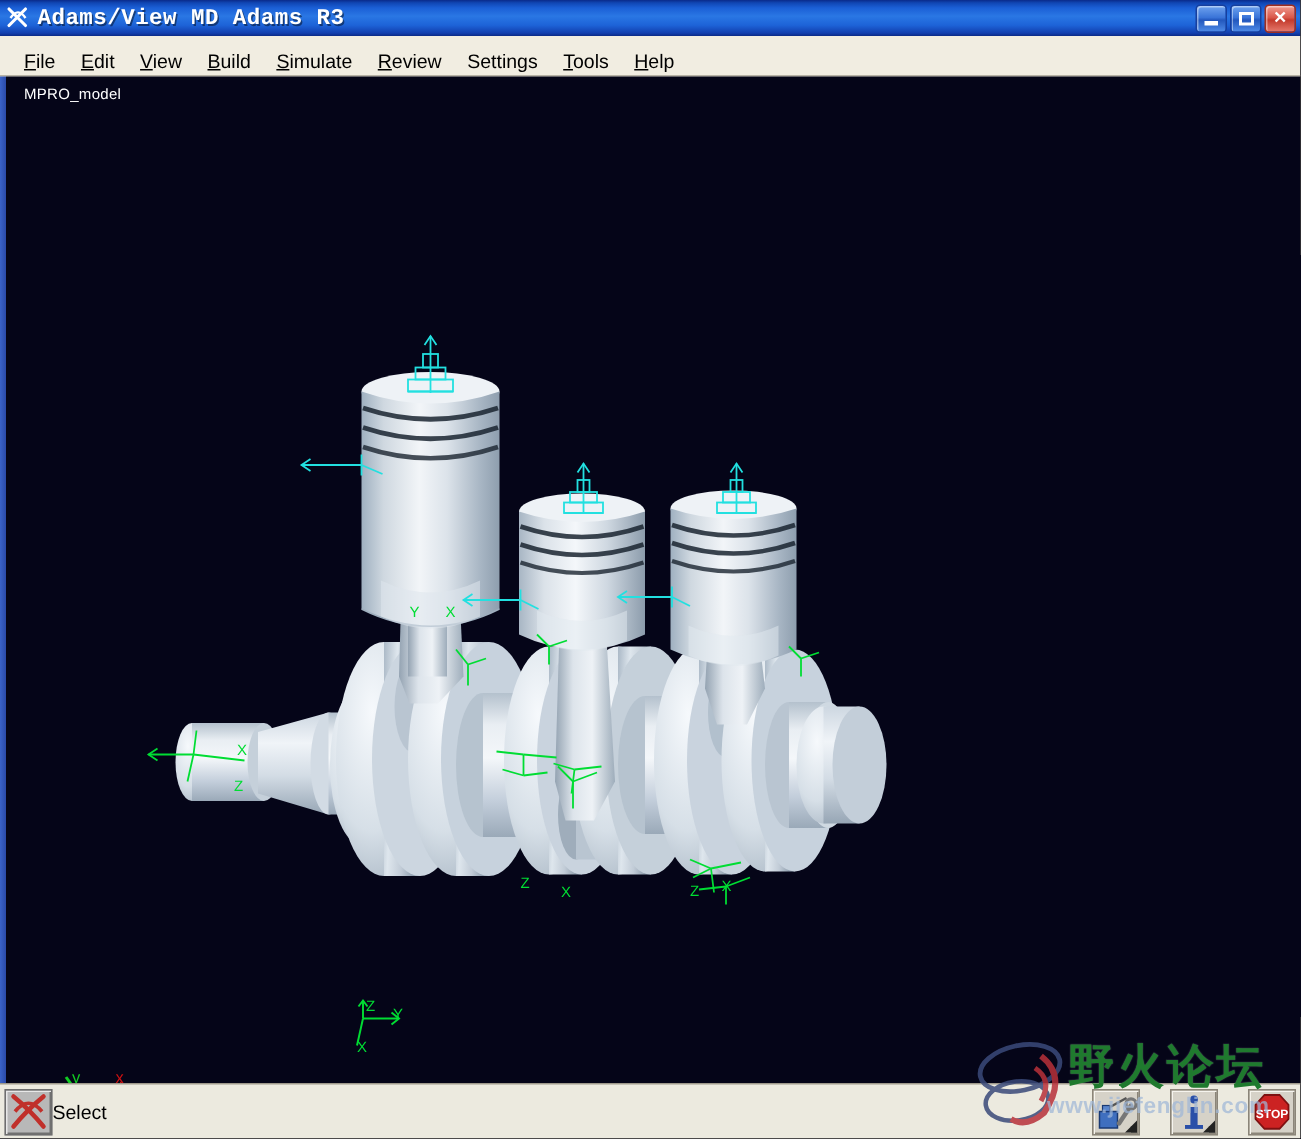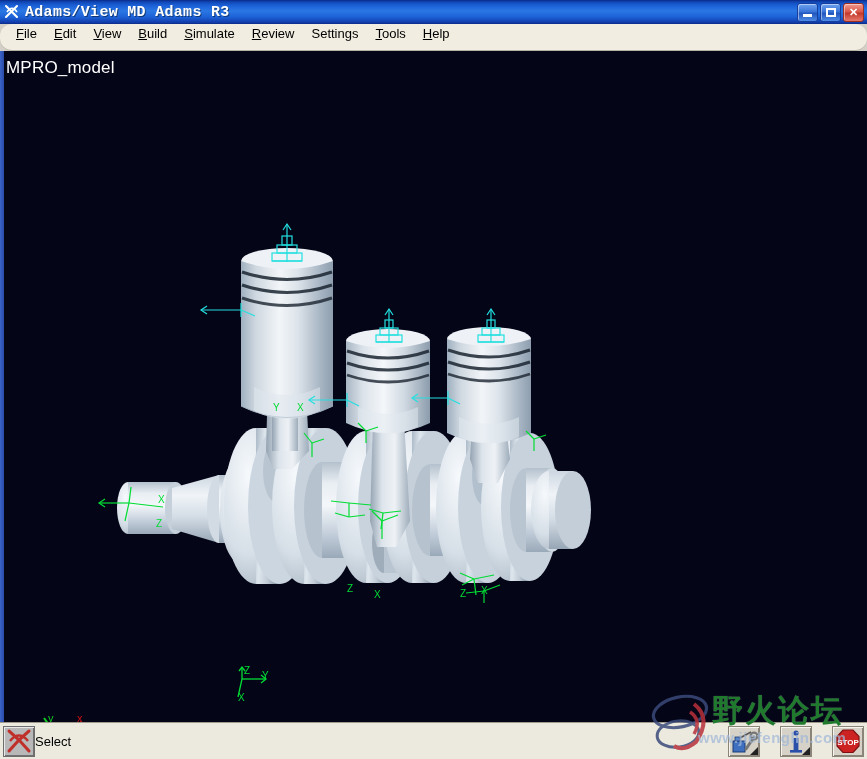--- a/index.html
+++ b/index.html
@@ -91,23 +91,22 @@
 
   
   .menubar {
     position: absolute;
     left: 0; top: 24px;
     width: 867px; height: 27px;
     background: #f1ede1;
     border-bottom: 1px solid #b7b2a4;
     box-sizing: border-box;
     display: flex;
-    align-items: flex-start;
+    align-items: flex-end;
     padding-left: 8px;
-    border-radius: 12px;
   }
   .menu-item {
     font-family: "Liberation Sans", sans-serif;
     font-size: 13px;
     color: #000;
     padding: 2px 9px 2px 8px;
     cursor: default;
     white-space: nowrap;
   }
   .menu-item .acc { text-decoration: underline; }
@@ -121,24 +120,24 @@
     overflow: hidden;
   }
   .vp-left-edge {
     position: absolute;
     left: 0; top: 51px;
     width: 4px; height: 671px;
     background: linear-gradient(to right, #3b63c8, #2a4aa8);
   }
   .model-label {
     position: absolute;
-    left: 2px; top: 7px;
+    left: 12px; top: 7px;
     color: #ffffff;
     font-family: "Liberation Sans", sans-serif;
-    font-size: 17px;
+    font-size: 10px;
     letter-spacing: 0.2px;
   }
 
   
   .statusbar {
     position: absolute;
     left: 0; bottom: 0;
     width: 867px; height: 37px;
     background: #eceadf;
     border-top: 1px solid #9f9a8c;

